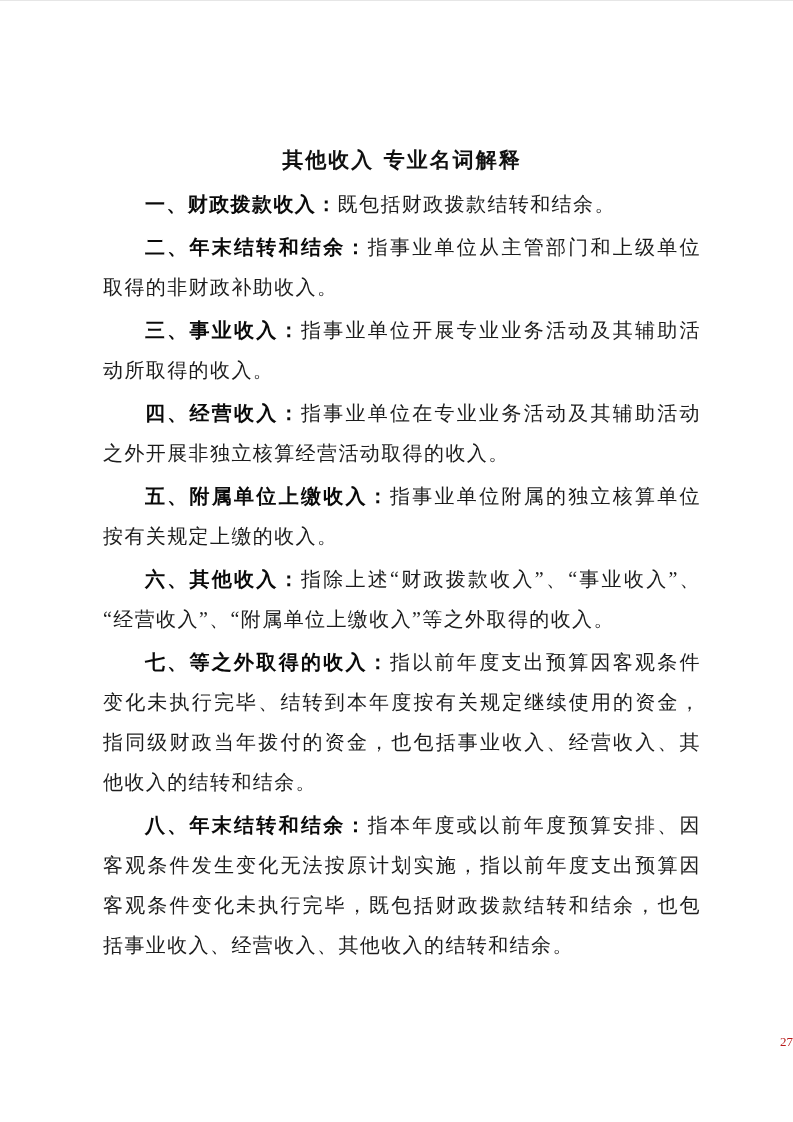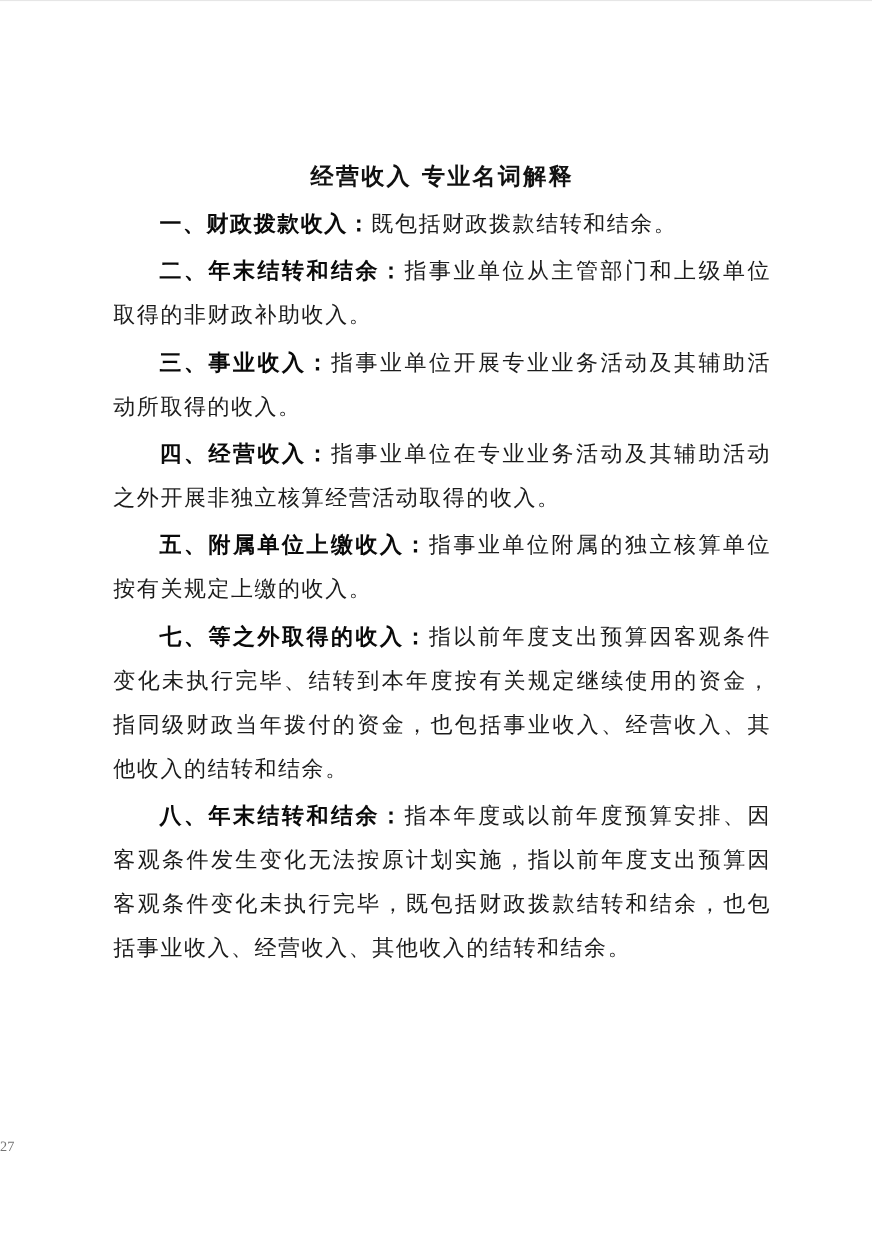--- a/index.html
+++ b/index.html
@@ -51,44 +51,45 @@
   }
   .defn {
     font-family: "Liberation Serif", "DejaVu Serif", serif;
     font-weight: normal;
   }
   .footer {
     position: absolute;
     left: 0;
     right: 0;
     top: 1033px;
-    text-align: left;
+    text-align: right;
     font-family: "Liberation Serif", "DejaVu Serif", serif;
     font-size: 13px;
-    color: #737373;
+    color: #b91c1c;
   }
 </style>
 </head>
 <body>
 
 <div class="page">
   <div class="content">
 
-    <h1 class="doc-title">经营收入 专业名词解释</h1>
+    <h1 class="doc-title">其他收入 专业名词解释</h1>
 
     <p class="para first"><span class="term">一、财政拨款收入：</span><span class="defn">既包括财政拨款结转和结余。</span></p>
 
     <p class="para"><span class="term">二、年末结转和结余：</span><span class="defn">指事业单位从主管部门和上级单位取得的非财政补助收入。</span></p>
 
     <p class="para"><span class="term">三、事业收入：</span><span class="defn">指事业单位开展专业业务活动及其辅助活动所取得的收入。</span></p>
 
     <p class="para"><span class="term">四、经营收入：</span><span class="defn">指事业单位在专业业务活动及其辅助活动之外开展非独立核算经营活动取得的收入。</span></p>
 
     <p class="para"><span class="term">五、附属单位上缴收入：</span><span class="defn">指事业单位附属的独立核算单位按有关规定上缴的收入。</span></p>
 
+    <p class="para"><span class="term">六、其他收入：</span><span class="defn">指除上述“财政拨款收入”、“事业收入”、“经营收入”、“附属单位上缴收入”等之外取得的收入。</span></p>
 
     <p class="para"><span class="term">七、等之外取得的收入：</span><span class="defn">指以前年度支出预算因客观条件变化未执行完毕、结转到本年度按有关规定继续使用的资金，指同级财政当年拨付的资金，也包括事业收入、经营收入、其他收入的结转和结余。</span></p>
 
     <p class="para"><span class="term">八、年末结转和结余：</span><span class="defn">指本年度或以前年度预算安排、因客观条件发生变化无法按原计划实施，指以前年度支出预算因客观条件变化未执行完毕，既包括财政拨款结转和结余，也包括事业收入、经营收入、其他收入的结转和结余。</span></p>
 
   </div>
 
   <div class="footer">27</div>
 </div>
 

